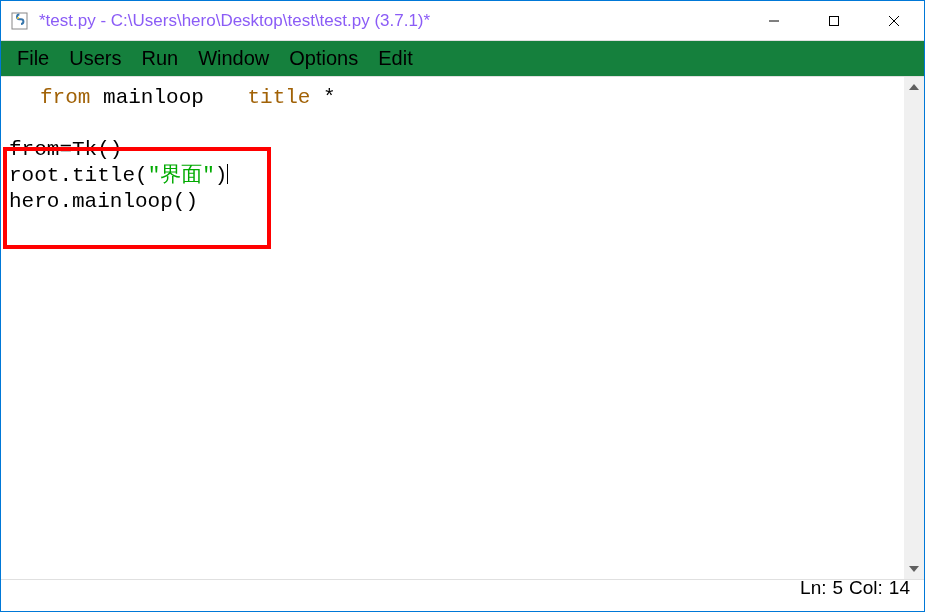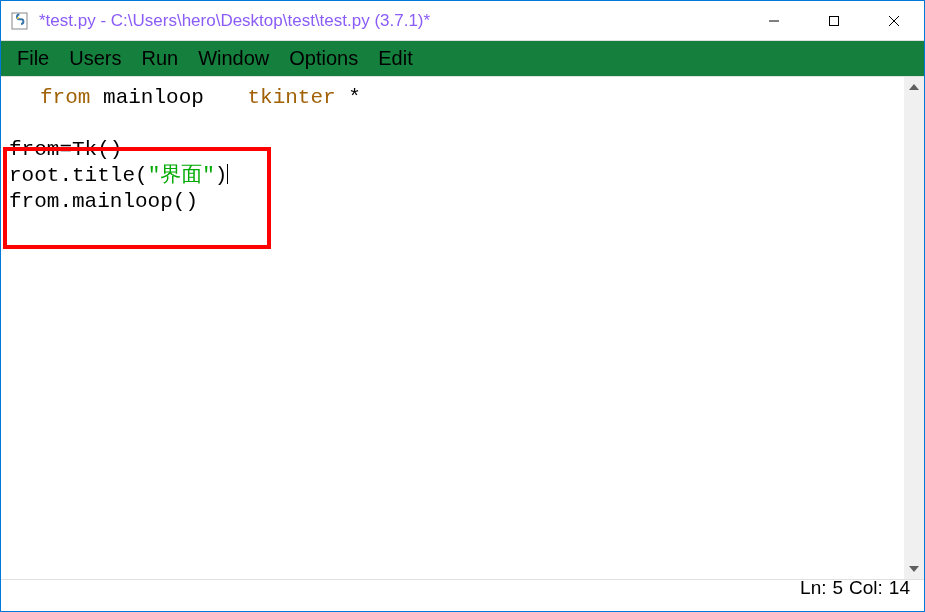--- a/index.html
+++ b/index.html
@@ -166,25 +166,25 @@
 <div class="menubar">
   <div class="menu-item">File</div>
   <div class="menu-item">Users</div>
   <div class="menu-item">Run</div>
   <div class="menu-item">Window</div>
   <div class="menu-item">Options</div>
   <div class="menu-item">Edit</div>
 </div>
 
 <div class="editor-container">
-  <div class="editor"><span class="kw">from</span><span> mainloop </span><span class="kw">tkinter</span><span> *</span>
+  <div class="editor"><span class="kw">from</span><span> mainloop </span><span class="kw">title</span><span> *</span>
 
 <span>from=Tk()</span>
 <span>root.title(</span><span class="str">"界面"</span><span>)</span><span class="cursor"></span>
-<span>from.mainloop()</span>
+<span>hero.mainloop()</span>
 <div class="highlight-box" id="hl-box" style="top: 70px; left: 2px; width: 268px; height: 102px;"></div></div>
   <div class="scrollbar-v">
     <div class="scroll-arrow">
       <svg width="10" height="6" viewBox="0 0 10 6">
           <path d="M0 6 L5 0 L10 6 Z" fill="#606060"></path>
         </svg>
     </div>
     <div class="scroll-track"></div>
     <div class="scroll-arrow">
       <svg width="10" height="6" viewBox="0 0 10 6">

